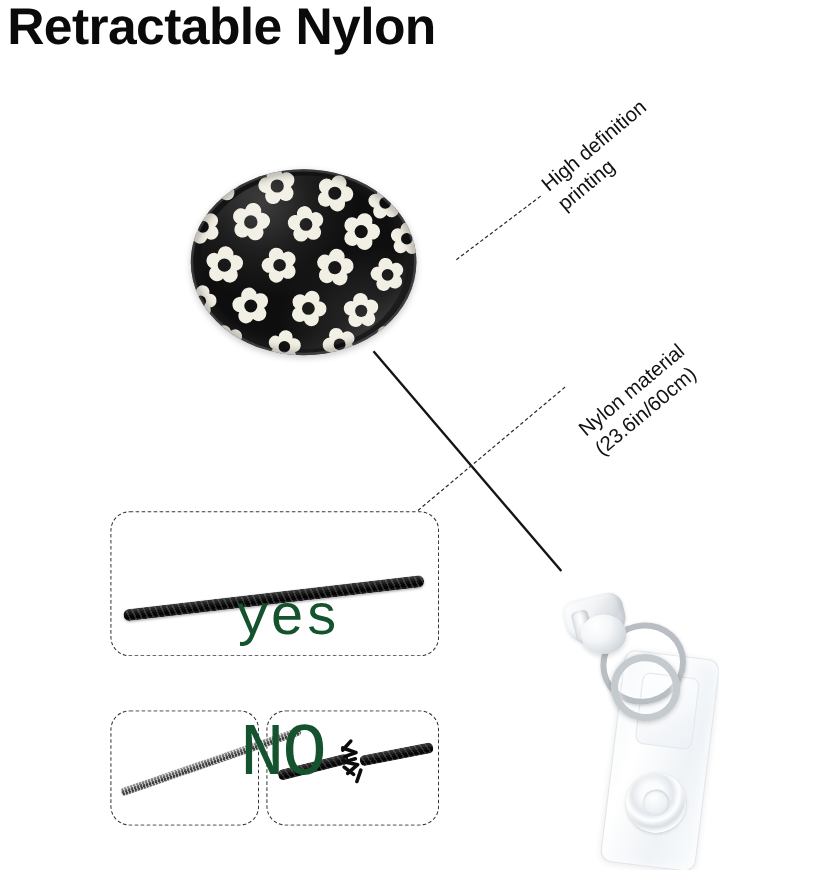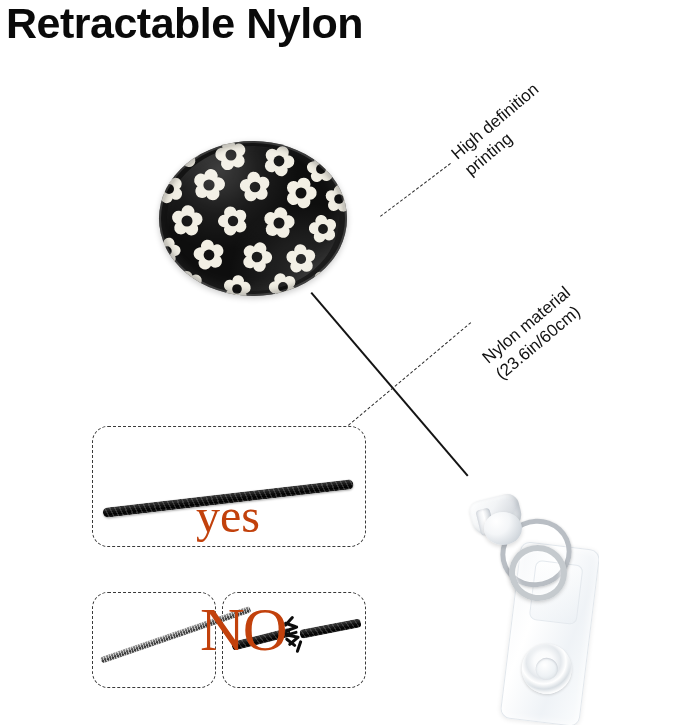--- a/index.html
+++ b/index.html
@@ -151,22 +151,22 @@
   #no-box-right {
     left: 222px;
     top: 592px;
     width: 142px;
     height: 94px;
   }
 
   
   .verdict {
     position: absolute;
-    font-family: Liberation Serif, serif;
-    color: #c2410c;
+    font-family: Liberation Mono, monospace;
+    color: #14532d;
     white-space: nowrap;
   }
   #verdict-yes {
     left: 196px;
     top: 490px;
     font-size: 48px;
     line-height: 52px;
   }
   #verdict-no {
     left: 200px;

